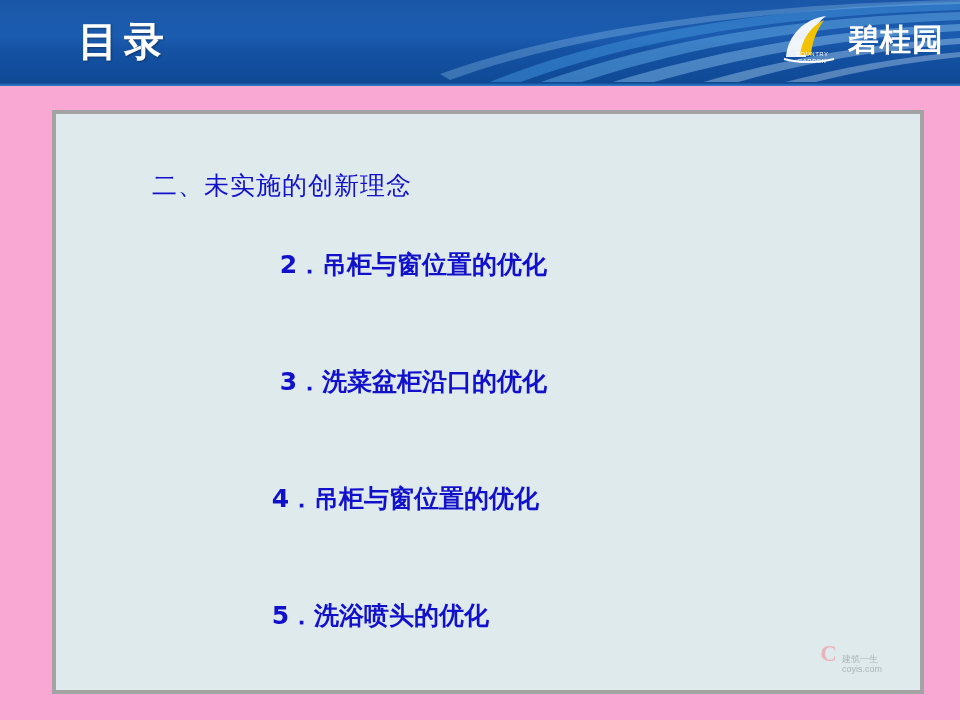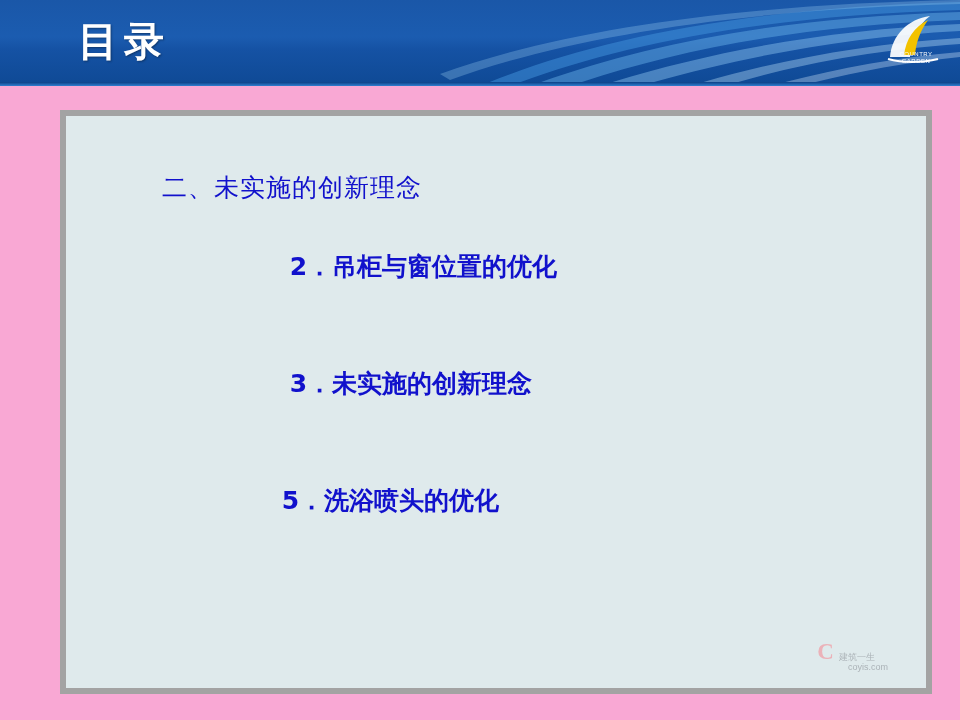--- a/index.html
+++ b/index.html
@@ -87,26 +87,26 @@
     text-align: center;
     font-size: 6px;
     color: #ffffff;
     letter-spacing: .5px;
     line-height: 7px;
     font-family: "Liberation Sans", sans-serif;
   }
   
   .content-panel {
     position: absolute;
-    left: 60px;
+    left: 52px;
     top: 110px;
     width: 872px;
     height: 584px;
     background: #dfeaec;
-    border: 6px solid #a3a3a3;
+    border: 4px solid #a3a3a3;
     box-sizing: border-box;
     text-decoration: underline;
   }
   .body-text {
     position: absolute;
     left: 96px;
     top: 52px;
     width: 760px;
     color: #1414cd;
     font-family: "DejaVu Sans", "Liberation Sans", sans-serif;
@@ -155,21 +155,20 @@
   .wm-cn {
     font-size: 9px;
     color: #9aa0a6;
     font-family: "DejaVu Sans", "Liberation Sans", sans-serif;
     margin-top: 20px;
   }
   .wm-en {
     font-size: 9px;
     color: #9aa0a6;
     font-family: "Liberation Sans", sans-serif;
-    margin-left: 9px;
   }
 </style>
 </head>
 <body>
 
 <div class="slide">
 
   <div class="header">
     <svg class="swoosh" viewBox="0 0 520 86" preserveAspectRatio="none">
       <path d="M40,86 C150,40 300,8 520,2 L520,10 C310,16 170,48 70,86 Z" fill="#3f8fd8" opacity="0.55"></path>
@@ -186,34 +185,38 @@
         <svg width="62" height="54" viewBox="0 0 62 54">
           <path d="M8,44 C10,22 26,6 48,3 C36,12 30,26 28,44 Z" fill="#ffffff" opacity="0.92"></path>
           <path d="M22,42 C24,26 32,14 46,7 C38,18 34,30 33,42 Z" fill="#f2c200"></path>
           <path d="M6,46 C20,50 40,50 56,46" stroke="#ffffff" stroke-width="2.2" fill="none"></path>
         </svg>
         <div class="logo-en">
           <span>COUNTRY</span><br>
           <span>GARDEN</span>
         </div>
       </div>
+      <div class="logo-text">碧桂园</div>
     </div>
   </div>
   <div class="header-underline"></div>
 
   <div class="content-panel">
     <div class="body-text">
 
       <div class="line l-section">二、未实施的创新理念</div>
 
       <div class="line l-item indent-1">
         <span class="num">2．</span><span>吊柜与窗位置的优化</span>
       </div>
       <div class="line l-item indent-1">
-        <span class="num">3．</span><span>未实施的创新理念</span>
+        <span class="num">3．</span><span>洗菜盆柜沿口的优化</span>
+      </div>
+      <div class="line l-item indent-2">
+        <span class="num">4．</span><span>吊柜与窗位置的优化</span>
       </div>
       <div class="line l-item indent-2">
         <span class="num">5．</span><span>洗浴喷头的优化</span>
       </div>
 
     </div>
 
     <div class="watermark">
       <div class="wm-c">C</div>
       <div class="wm-lines">

